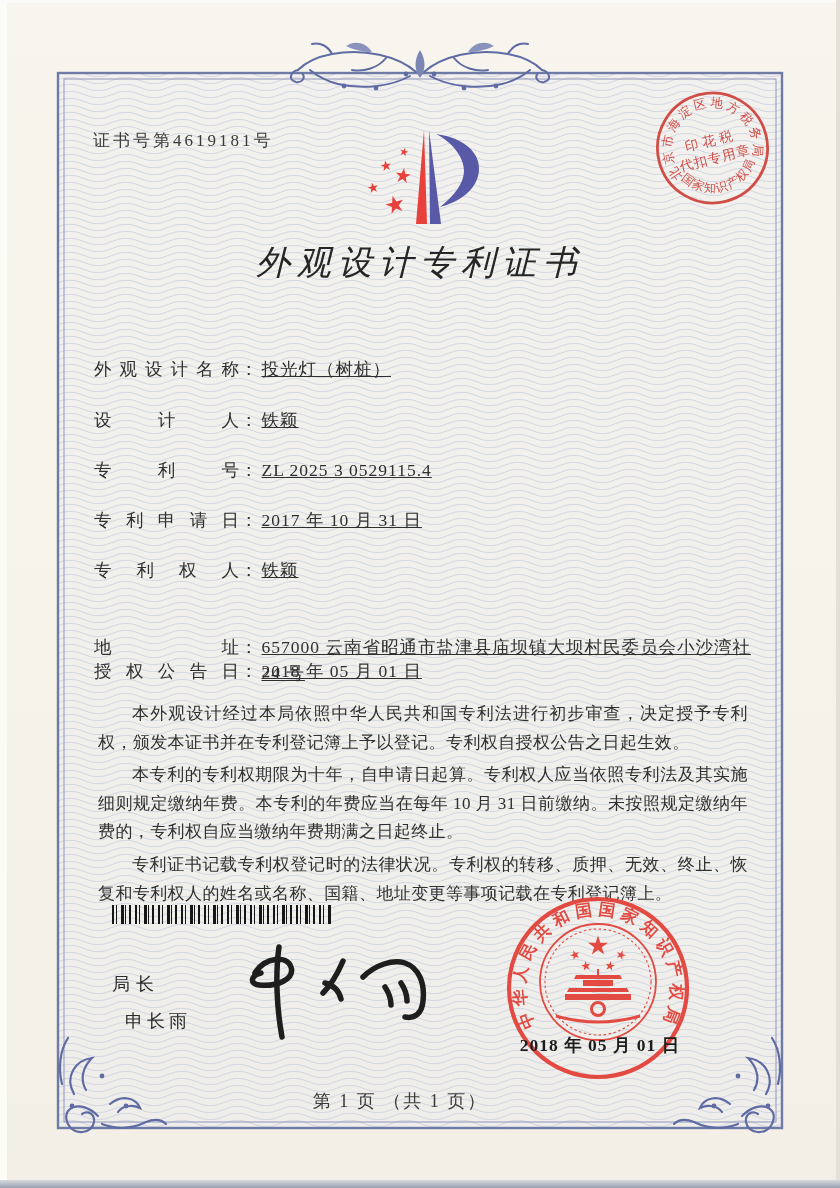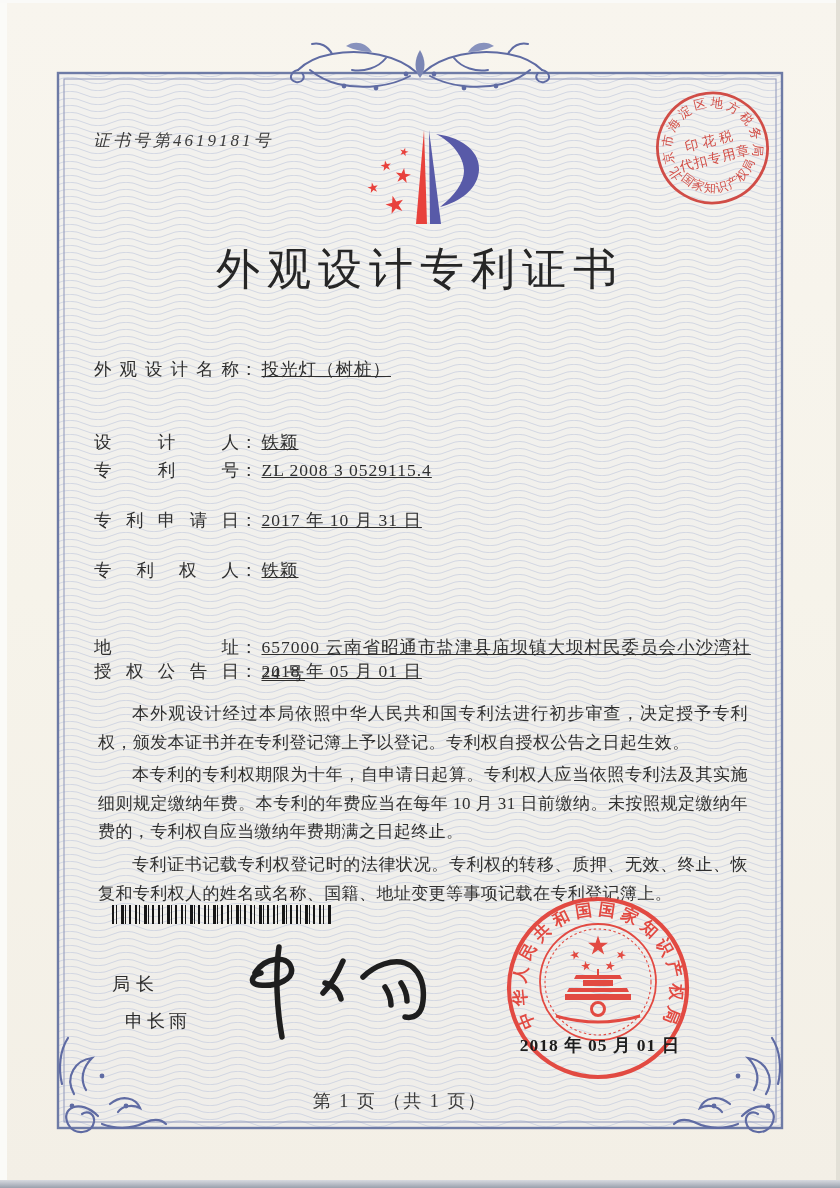--- a/index.html
+++ b/index.html
@@ -8,22 +8,22 @@
     background:linear-gradient(180deg,#f8f5ee 0%,#f6f3ea 50%,#f3efe6 100%);
     font-family:"Liberation Serif","DejaVu Serif",serif;color:#2f2f2f;
   }
   .abs{position:absolute;}
   
   .edge-left{left:0;top:0;width:7px;height:1188px;background:#fbfbf8;}
   .edge-top{left:0;top:0;width:840px;height:3px;background:#fafaf8;}
   .edge-bottom{left:0;top:1180px;width:840px;height:8px;background:linear-gradient(180deg,#d8dae0,#9aa1ad);}
   .edge-right{left:836px;top:0;width:4px;height:1188px;background:#e3e0d7;}
 
-  .cert-no{left:93px;top:129px;font-size:17px;letter-spacing:3px;color:#3a3a3a;font-style:italic;}
-  .title{left:0;top:240px;width:840px;text-align:center;font-size:44px;letter-spacing:7px;color:#262626;font-weight:400;}
+  .cert-no{left:93px;top:129px;font-size:17px;letter-spacing:3px;color:#3a3a3a;}
+  .title{left:0;top:240px;width:840px;text-align:center;font-size:34px;letter-spacing:7px;color:#262626;font-weight:400;font-style:italic;}
 
   .frow{left:94px;display:flex;align-items:flex-start;font-size:17.5px;line-height:26px;}
   .flabel{display:inline-block;width:146px;text-align-last:justify;text-justify:inter-character;letter-spacing:1px;flex:0 0 146px;}
   .fcolon{display:inline-block;margin:0 4px 0 0;}
   .fvalue{letter-spacing:1px;max-width:492px;text-decoration:underline;}
   .grant-no{left:482px;top:658px;font-size:17.5px;letter-spacing:1px;}
 
   .paras{left:94px;top:696px;width:658px;font-size:17px;line-height:28.6px;letter-spacing:0.4px;color:#303030;text-align:justify;}
   .paras p{margin:4px;text-indent:2em;}
 
@@ -127,29 +127,29 @@
       <text x="0" y="-3" font-size="13.5" letter-spacing="4" text-anchor="middle">印花税</text>
       <text x="0" y="15" font-size="13.5" letter-spacing="1" text-anchor="middle">代扣专用章</text>
     </g>
   </svg>
 
   <div class="abs frow" style="top:356px">
     <span class="flabel">外观设计名称</span>
       <span class="fcolon">：</span>
       <span class="fvalue">投光灯（树桩）</span>
   </div>
-  <div class="abs frow" style="top:429px">
+  <div class="abs frow" style="top:407px">
     <span class="flabel">设计人</span>
       <span class="fcolon">：</span>
       <span class="fvalue">铁颖</span>
   </div>
   <div class="abs frow" style="top:457px">
     <span class="flabel">专利号</span>
       <span class="fcolon">：</span>
-      <span class="fvalue">ZL 2008 3 0529115.4</span>
+      <span class="fvalue">ZL 2025 3 0529115.4</span>
   </div>
   <div class="abs frow" style="top:507px">
     <span class="flabel">专利申请日</span>
       <span class="fcolon">：</span>
       <span class="fvalue">2017 年 10 月 31 日</span>
   </div>
   <div class="abs frow" style="top:557px">
     <span class="flabel">专利权人</span>
       <span class="fcolon">：</span>
       <span class="fvalue">铁颖</span>

